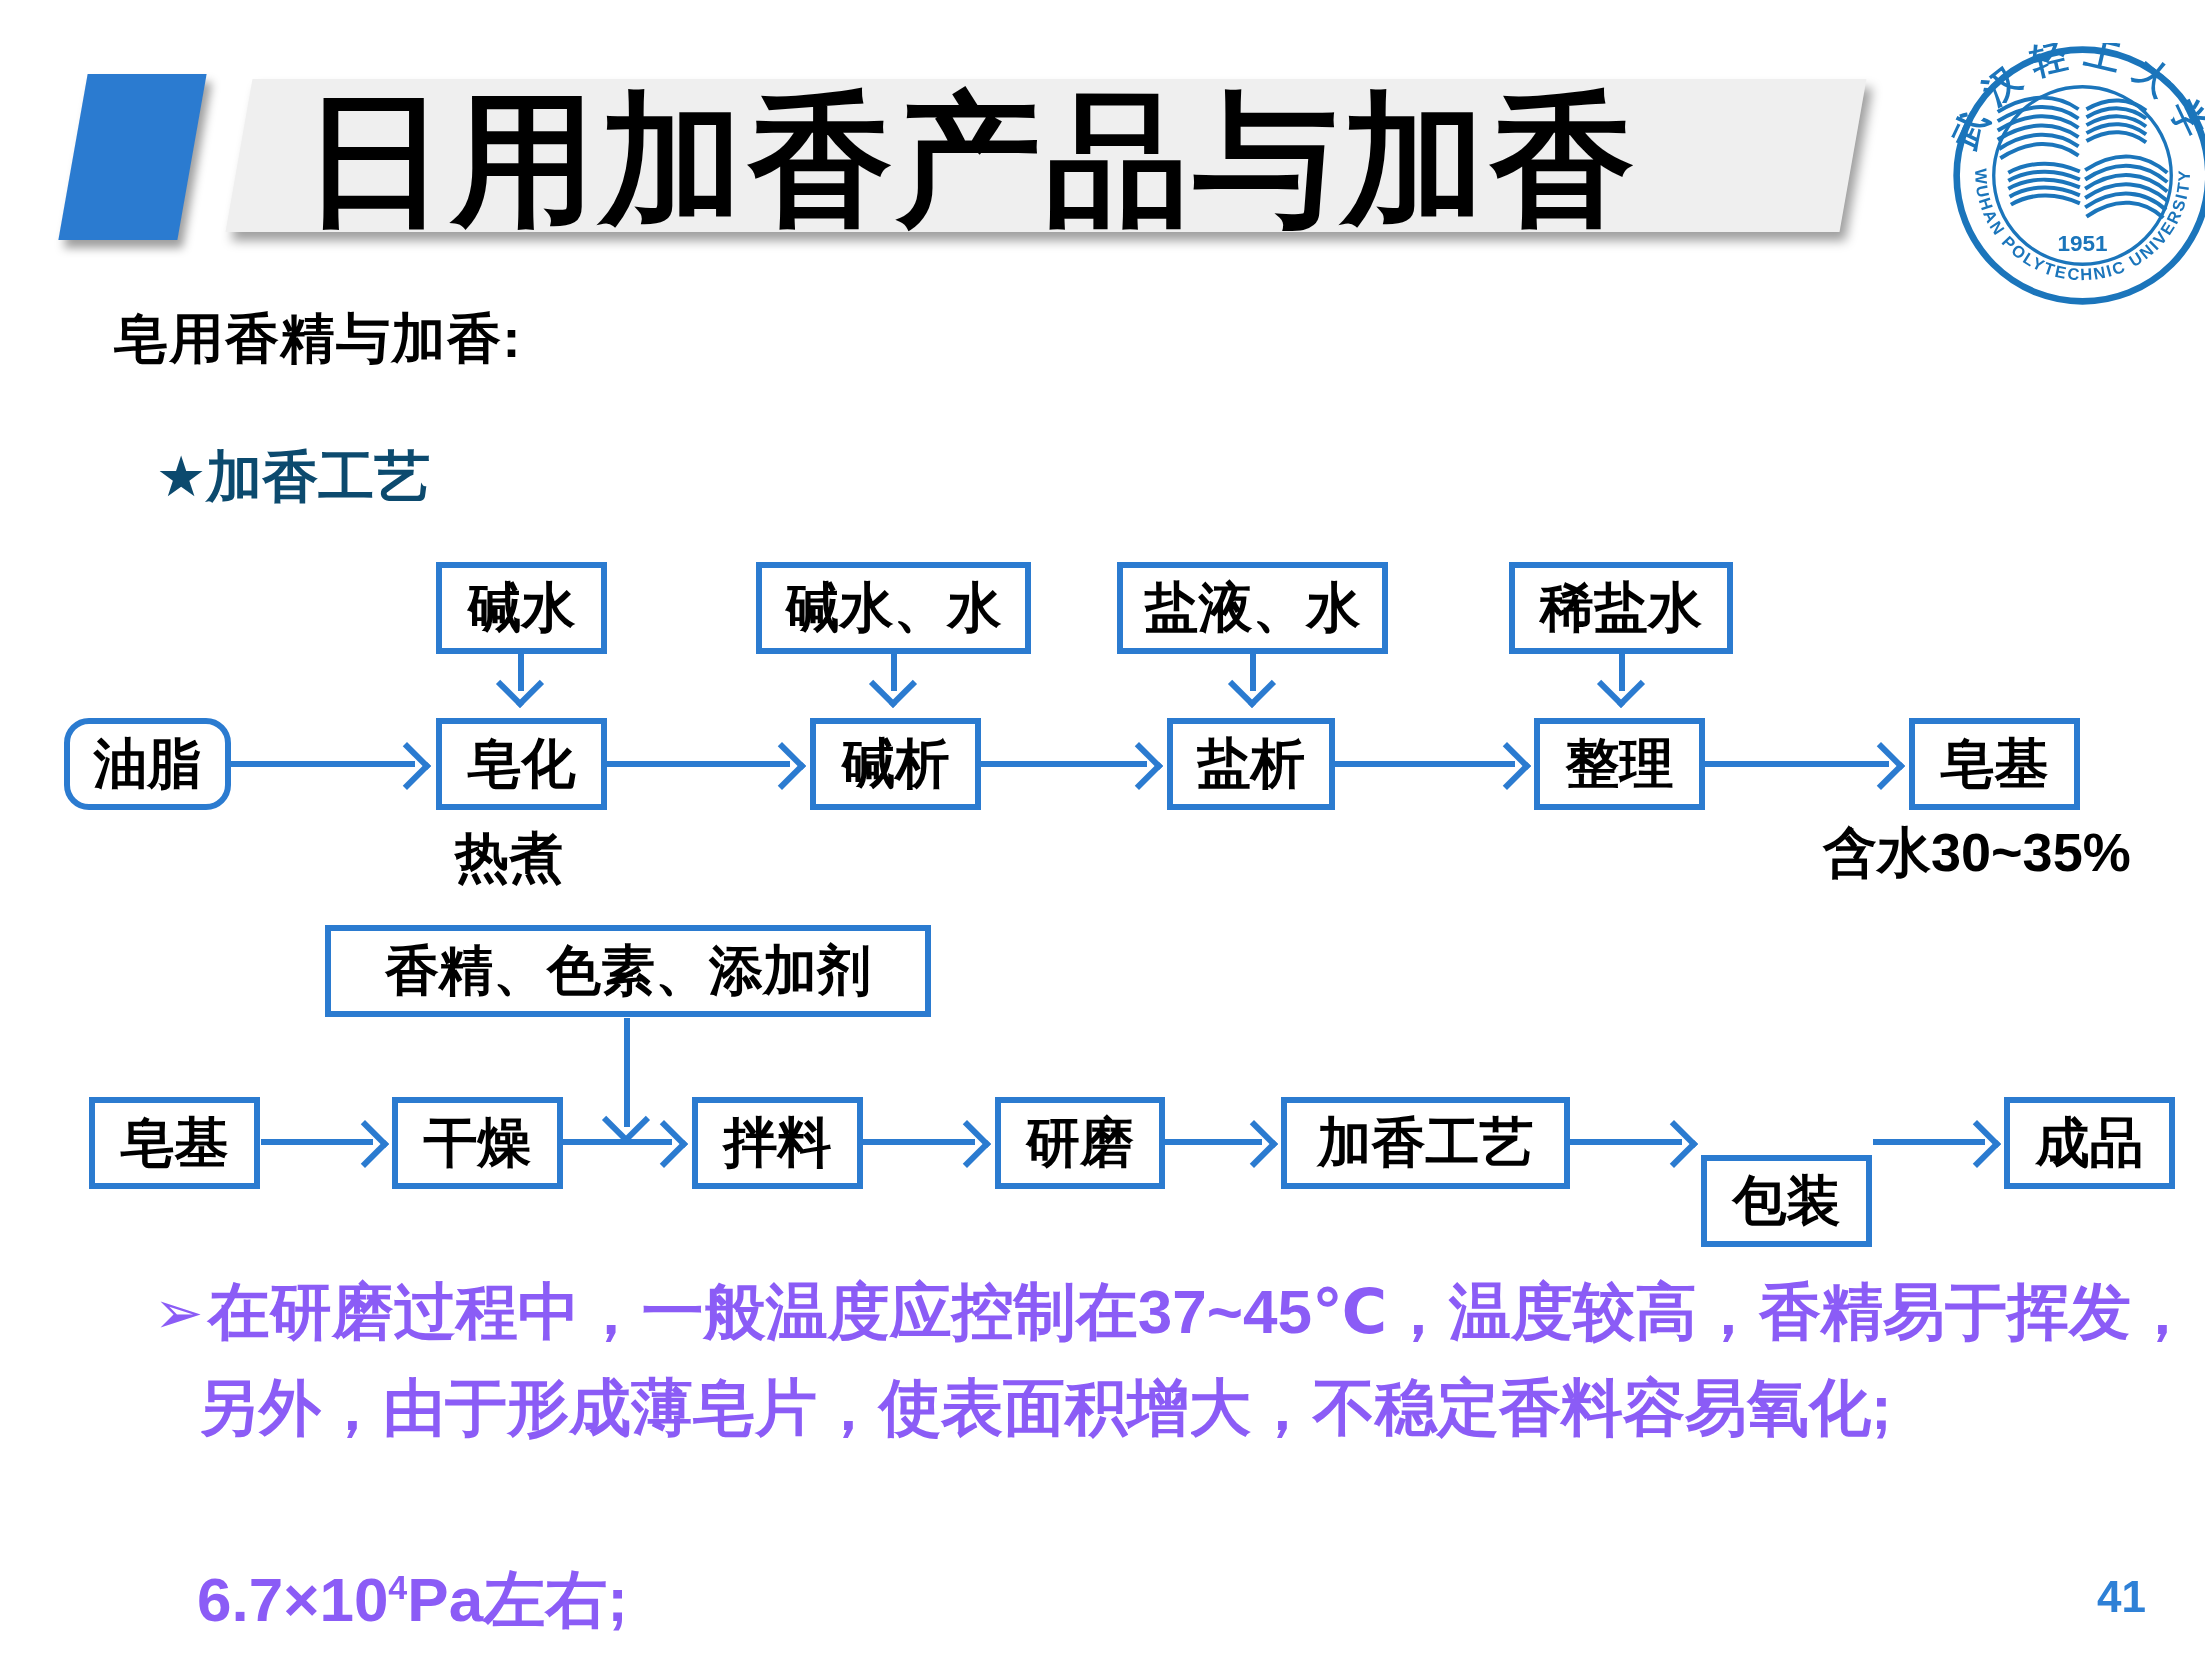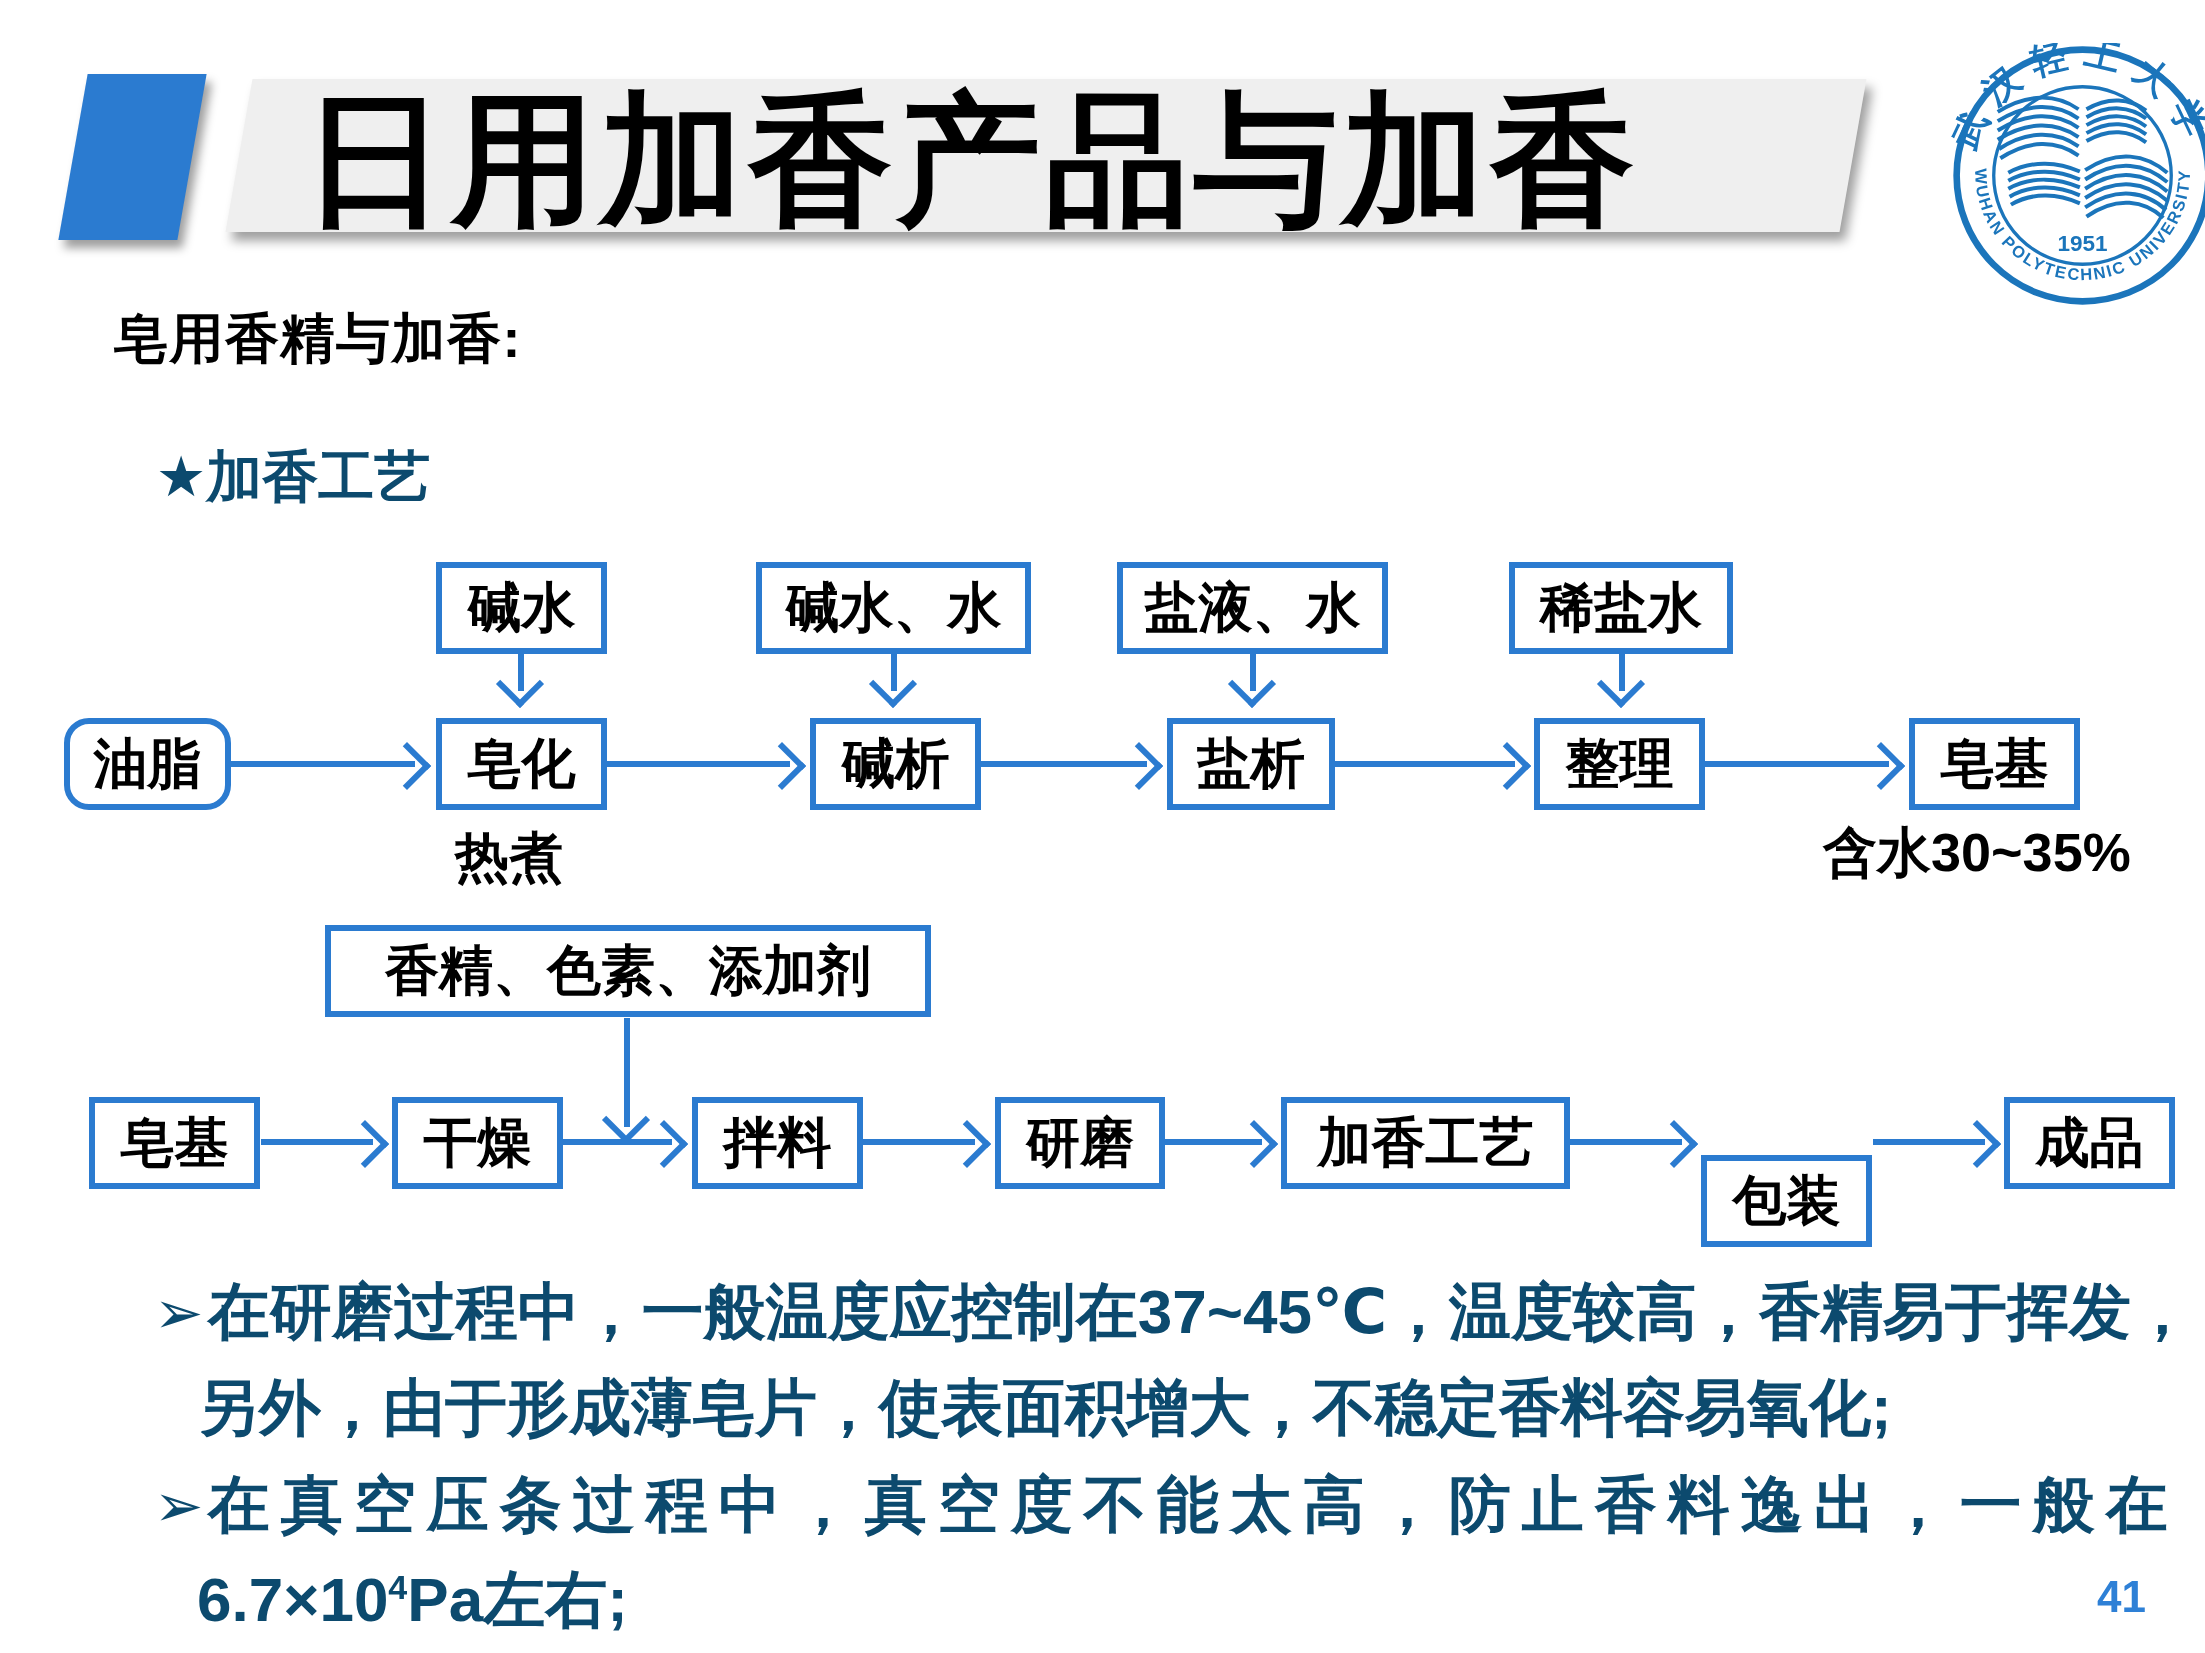--- a/index.html
+++ b/index.html
@@ -58,21 +58,21 @@
   .varrow{position:absolute;width:0;border-left:6.6px solid #2b7bd0;}
   .varrow::after{
     content:"";position:absolute;left:-20.6px;bottom:-10.3px;
     width:28px;height:28px;box-sizing:content-box;
     border-right:6.6px solid #2b7bd0;border-bottom:6.6px solid #2b7bd0;
     transform:rotate(45deg);
   }
   
   .bullet-line{
     position:absolute;left:136px;white-space:nowrap;
-    font-size:62px;font-weight:600;color:#0c4a6e;
+    font-size:62px;font-weight:600;color:#8b5cf6;
   }
   .bullet-line .marker{font-size:59px;margin-right:4.4px;}
   .cont{left:179px;}
   .spread{letter-spacing:11px;}
   sup{font-size:55%;vertical-align:super;}
   
   .pagenum{
     position:absolute;left:2079px;top:1572px;
     font-size:44px;font-weight:800;color:#2e80d6;
   }
@@ -177,23 +177,20 @@
   <div class="harrow" style="left:1147px;top:1139px;width:97px;"></div>
   <div class="harrow" style="left:1552px;top:1139px;width:112px;"></div>
   <div class="harrow" style="left:1855px;top:1139px;width:112px;"></div>
 
   <div class="bullet-line" style="top:1270px;">
     <span class="marker">➢</span><span>在研磨过程中，一般温度应控制在37~45℃，温度较高，香精易于挥发，</span>
   </div>
   <div class="bullet-line cont" style="top:1366px;">
     <span>另外，由于形成薄皂片，使表面积增大，不稳定香料容易氧化;</span>
   </div>
-  <div class="bullet-line spread" style="top:1463px;">
-    <span class="marker" style="letter-spacing:0;">➢</span><span>在真空压条过程中，真空度不能太高，防止香料逸出，一般在</span>
-  </div>
   <div class="bullet-line cont" style="top:1558px;">
     <span>6.7×10</span><sup>4</sup><span>Pa左右;</span>
   </div>
 
   <div class="pagenum">41</div>
 
 </div>
 
 
 </body></html>

